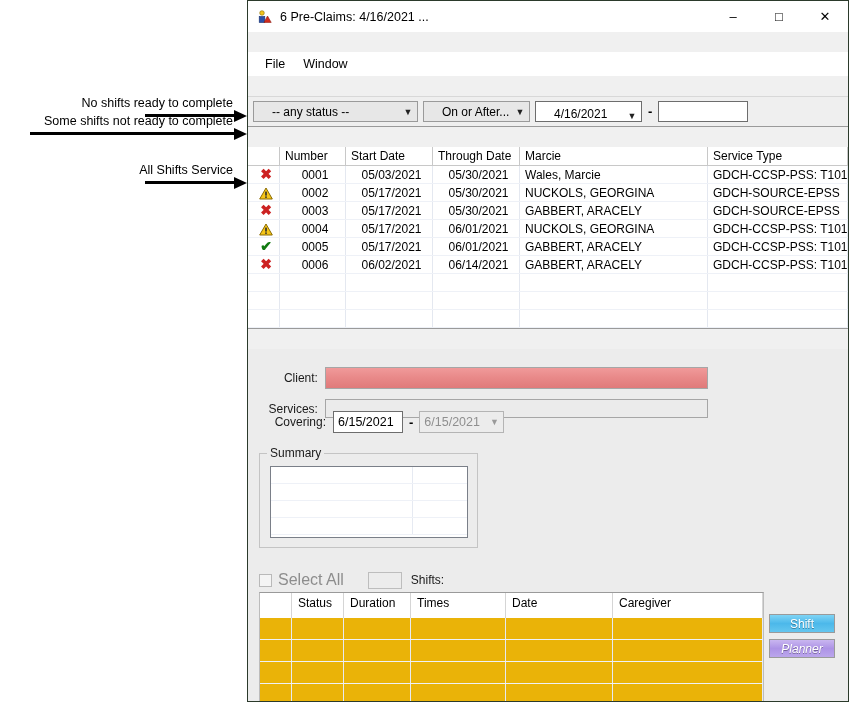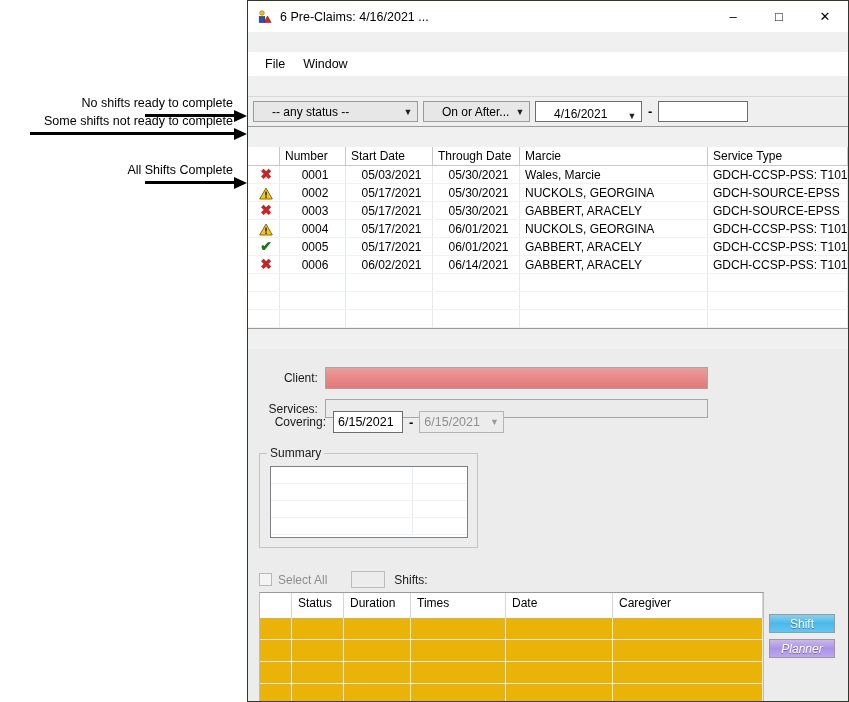--- a/index.html
+++ b/index.html
@@ -309,21 +309,21 @@
     display: flex;
     align-items: center;
   }
   .chk {
     width: 13px; height: 13px;
     border: 1px solid #b9b9b9;
     background: #f4f4f4;
     box-sizing: border-box;
     margin-right: 6px;
   }
-  .sel-label { font-size: 12px; color: #8d8d8d; }
+  .sel-label { font-size: 16px; color: #8d8d8d; }
   .count-box {
     width: 34px; height: 17px;
     border: 1px solid #bdbdbd;
     background: #ececec;
     box-sizing: border-box;
     margin-left: 24px;
     margin-right: 9px;
   }
   .shifts-label { font-size: 12px; color: #1a1a1a; }
 
@@ -406,21 +406,21 @@
 
   <div class="annot" style="top:114px;">
     <div class="annot-text">Some shifts not ready to complete</div>
     <div class="annot-arrow">
       <div class="shaft" style="width:205px;"></div>
       <div class="head"></div>
     </div>
   </div>
 
   <div class="annot" style="top:163px;">
-    <div class="annot-text">All Shifts Complete</div>
+    <div class="annot-text">All Shifts Service</div>
     <div class="annot-arrow">
       <div class="shaft" style="width:90px;"></div>
       <div class="head"></div>
     </div>
   </div>
 
 </div>
 
 <div id="window">
 

